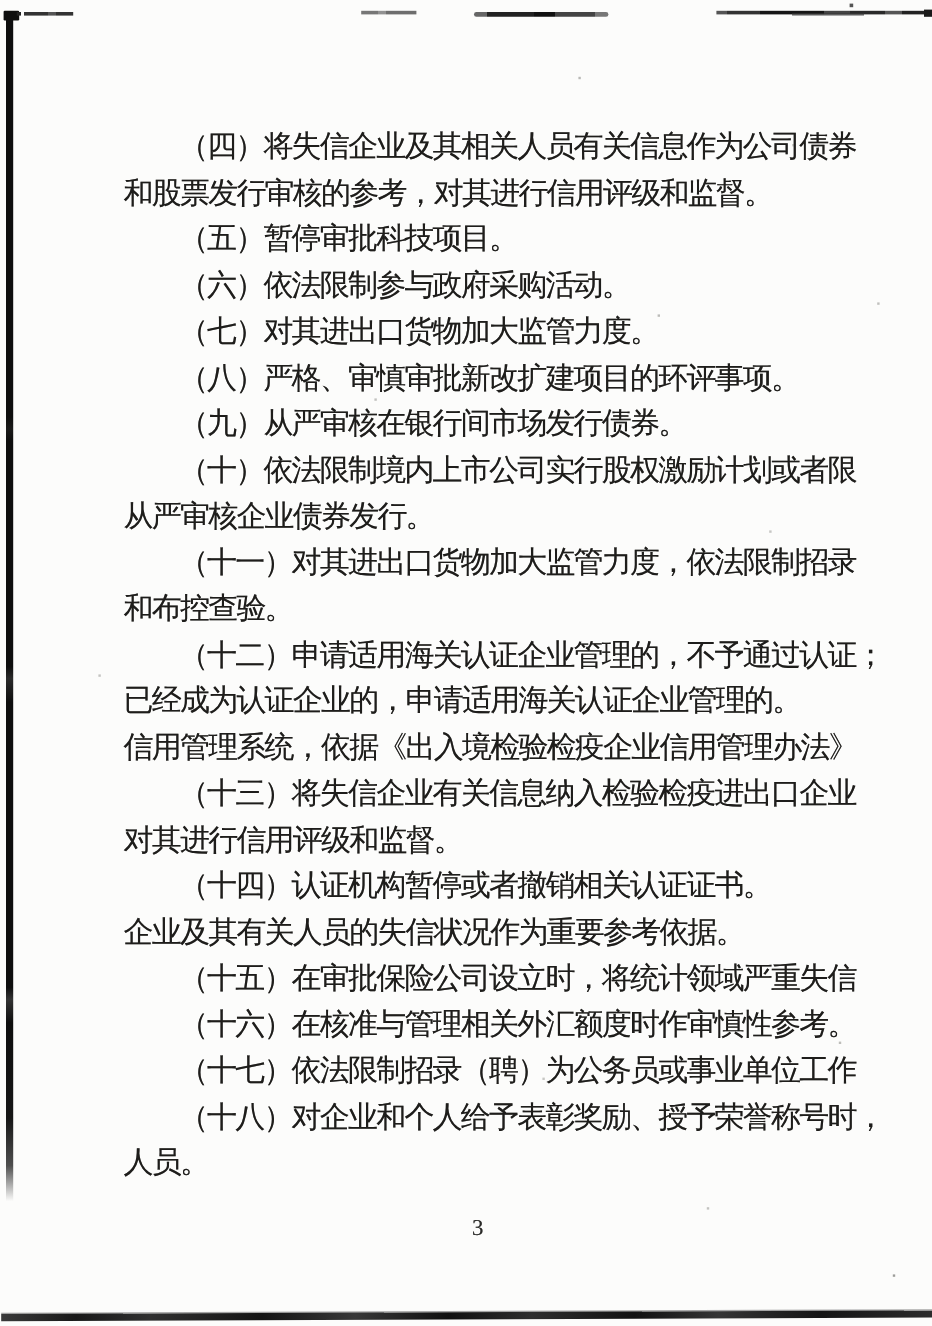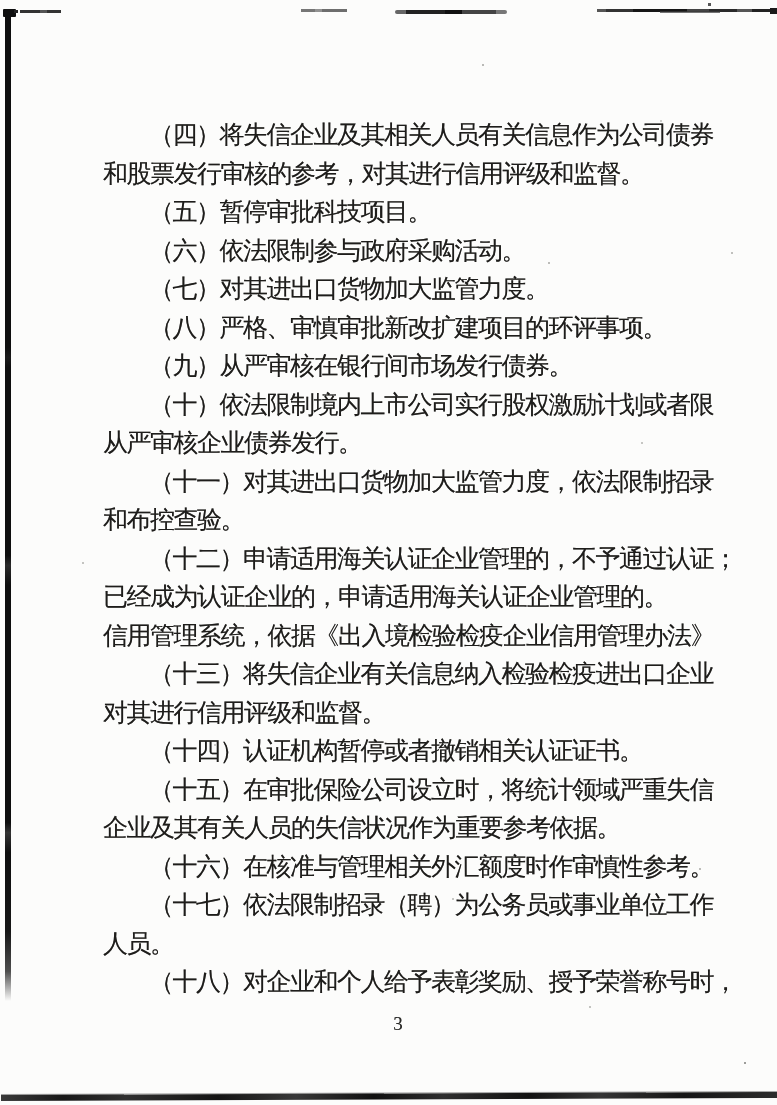--- a/index.html
+++ b/index.html
@@ -60,21 +60,20 @@
       699px 868px 0 #bdbdba, 589px 1006px 0 #c3c3c0, 744px 1062px 0 #9d9d9a,
       214px 744px 0 #cbcbc8, 452px 898px 0 #c7c7c4, 660px 120px 0 #cfcfcc;}
 
   
   .text-block{
     position:absolute;left:103px;top:104px;width:582px;
     color:var(--ink);
     font-size:25px;
     letter-spacing:-1.5px;
     text-shadow:0 0 .5px rgba(30,29,27,.55);
-    margin-top:12px;
   }
   .line{
     height:38.5px;line-height:38.5px;
     white-space:nowrap;
   }
   .line.indent{text-indent:46px;}
   .page-number{
     position:absolute;left:0;top:1013px;width:796px;
     text-align:center;
     color:#2a2a28;font-size:19px;letter-spacing:0;
@@ -109,22 +108,22 @@
       <div class="line indent">（十）依法限制境内上市公司实行股权激励计划或者限</div>
       <div class="line">从严审核企业债券发行。</div>
       <div class="line indent">（十一）对其进出口货物加大监管力度，依法限制招录</div>
       <div class="line">和布控查验。</div>
       <div class="line indent">（十二）申请适用海关认证企业管理的，不予通过认证；</div>
       <div class="line">已经成为认证企业的，申请适用海关认证企业管理的。</div>
       <div class="line">信用管理系统，依据《出入境检验检疫企业信用管理办法》</div>
       <div class="line indent">（十三）将失信企业有关信息纳入检验检疫进出口企业</div>
       <div class="line">对其进行信用评级和监督。</div>
       <div class="line indent">（十四）认证机构暂停或者撤销相关认证证书。</div>
+      <div class="line">企业及其有关人员的失信状况作为重要参考依据。</div>
       <div class="line indent">（十五）在审批保险公司设立时，将统计领域严重失信</div>
-      <div class="line">企业及其有关人员的失信状况作为重要参考依据。</div>
       <div class="line indent">（十六）在核准与管理相关外汇额度时作审慎性参考。</div>
       <div class="line indent">（十七）依法限制招录（聘）为公务员或事业单位工作</div>
+      <div class="line indent">（十八）对企业和个人给予表彰奖励、授予荣誉称号时，</div>
       <div class="line">人员。</div>
-      <div class="line indent">（十八）对企业和个人给予表彰奖励、授予荣誉称号时，</div>
     </div>
 
   <div class="page-number">3</div>
 </div>
 
 </body></html>

